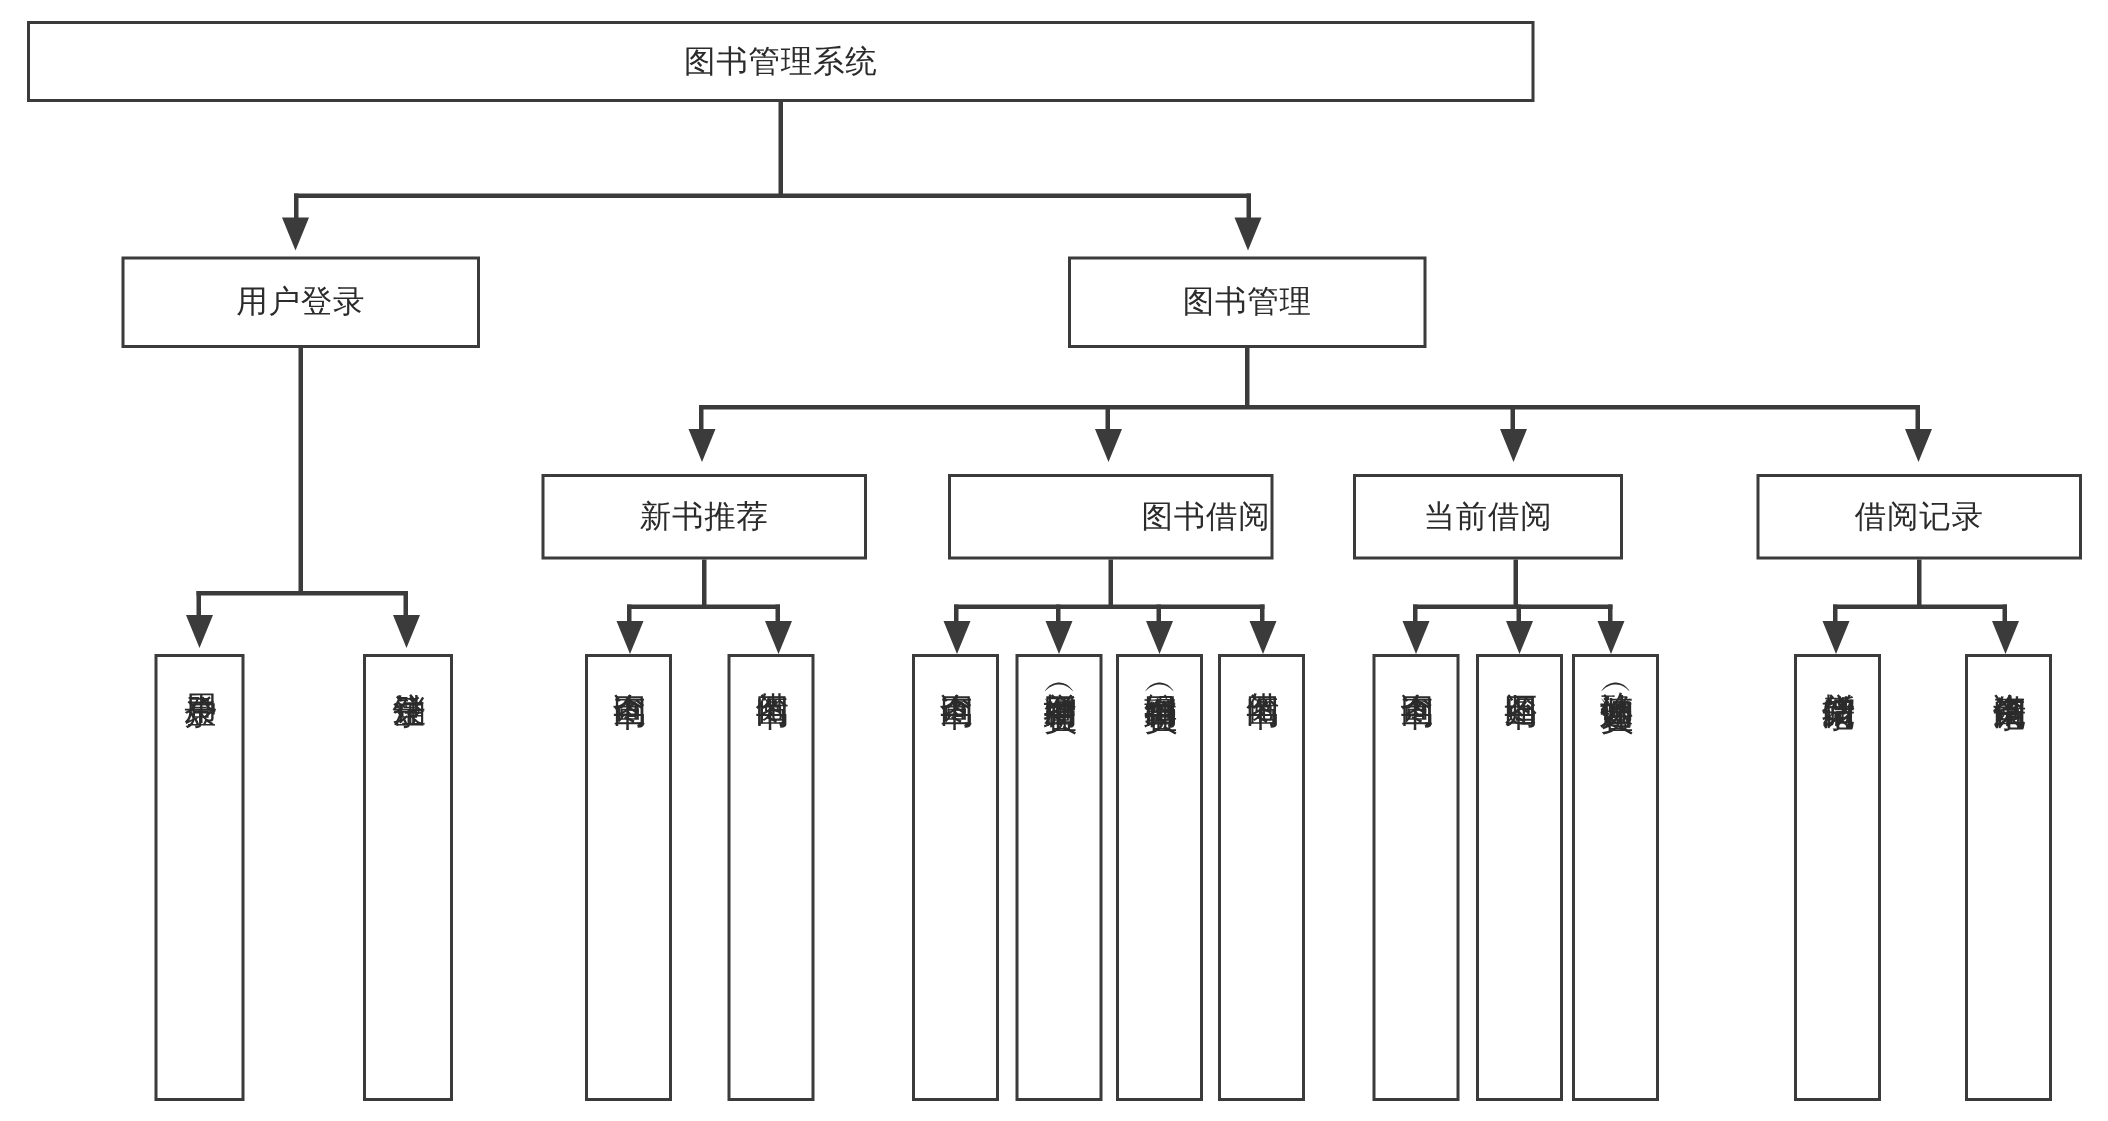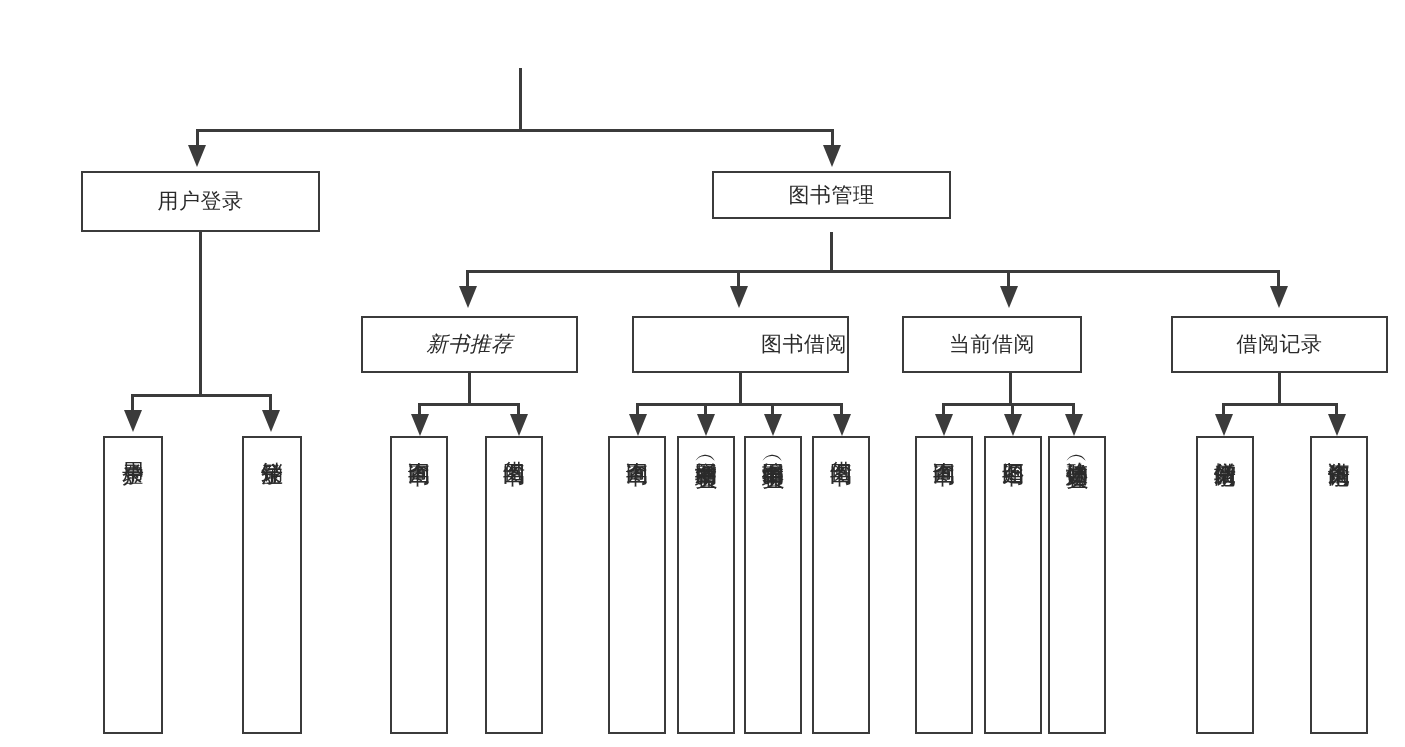--- a/index.html
+++ b/index.html
@@ -77,34 +77,37 @@
     letter-spacing: 0.5px;
     white-space: nowrap;
     pointer-events: none;
   }
 </style>
 </head>
 <body>
 
 <div id="canvas">
 
+  <div class="node" style="left:18px; top:14px; width:1005px; height:54px;">
+    <span class="label">图书管理系统</span>
+  </div>
 
   <div class="ln v" style="left:519px; top:68px; width:3px; height:63px;"></div>
 
   <div class="ln h" style="left:196px; top:129px; width:638px; height:3px;"></div>
 
   <div class="ln v" style="left:196px; top:129px; width:3px; height:18px;"></div>
   <div class="arrow" style="left:188px; top:145px;"></div>
   <div class="ln v" style="left:831px; top:129px; width:3px; height:18px;"></div>
   <div class="arrow" style="left:823px; top:145px;"></div>
 
   <div class="node" style="left:81px; top:171px; width:239px; height:61px;">
     <span class="label">用户登录</span>
   </div>
-  <div class="node" style="left:712px; top:171px; width:239px; height:48px;">
+  <div class="node" style="left:712px; top:171px; width:239px; height:61px;">
     <span class="label">图书管理</span>
   </div>
 
   <div class="ln v" style="left:199px; top:232px; width:3px; height:164px;"></div>
   <div class="ln h" style="left:131px; top:394px; width:140px; height:3px;"></div>
   <div class="ln v" style="left:131px; top:394px; width:3px; height:18px;"></div>
   <div class="arrow" style="left:124px; top:410px;"></div>
   <div class="ln v" style="left:269px; top:394px; width:3px; height:18px;"></div>
   <div class="arrow" style="left:262px; top:410px;"></div>
 
@@ -112,21 +115,21 @@
   <div class="ln h" style="left:466px; top:270px; width:814px; height:3px;"></div>
   <div class="ln v" style="left:466px; top:270px; width:3px; height:18px;"></div>
   <div class="arrow" style="left:459px; top:286px;"></div>
   <div class="ln v" style="left:737px; top:270px; width:3px; height:18px;"></div>
   <div class="arrow" style="left:730px; top:286px;"></div>
   <div class="ln v" style="left:1007px; top:270px; width:3px; height:18px;"></div>
   <div class="arrow" style="left:1000px; top:286px;"></div>
   <div class="ln v" style="left:1277px; top:270px; width:3px; height:18px;"></div>
   <div class="arrow" style="left:1270px; top:286px;"></div>
 
-  <div class="node" style="left:361px; top:316px; width:217px; height:57px;font-style:italic;">
+  <div class="node" style="left:361px; top:316px; width:217px; height:57px;">
     <span class="label">新书推荐</span>
   </div>
   <div class="node" style="left:632px; top:316px; width:217px; height:57px;justify-content:flex-end;">
     <span class="label">图书借阅</span>
   </div>
   <div class="node" style="left:902px; top:316px; width:180px; height:57px;">
     <span class="label">当前借阅</span>
   </div>
   <div class="node" style="left:1171px; top:316px; width:217px; height:57px;">
     <span class="label">借阅记录</span>

